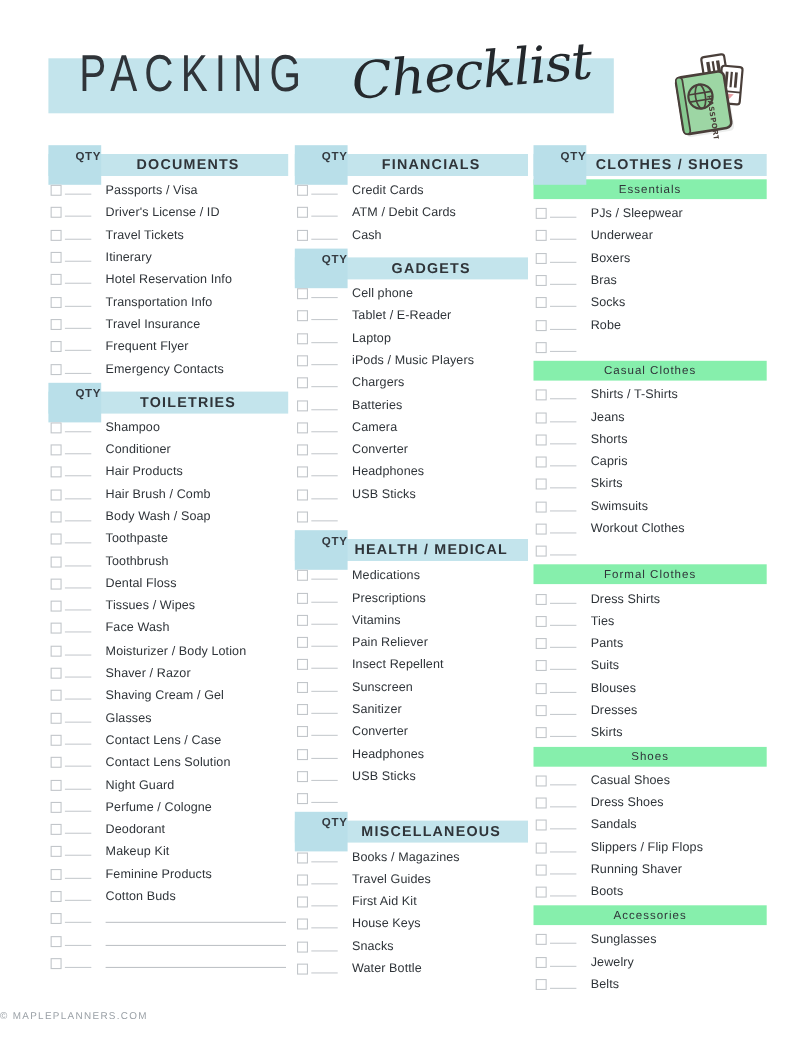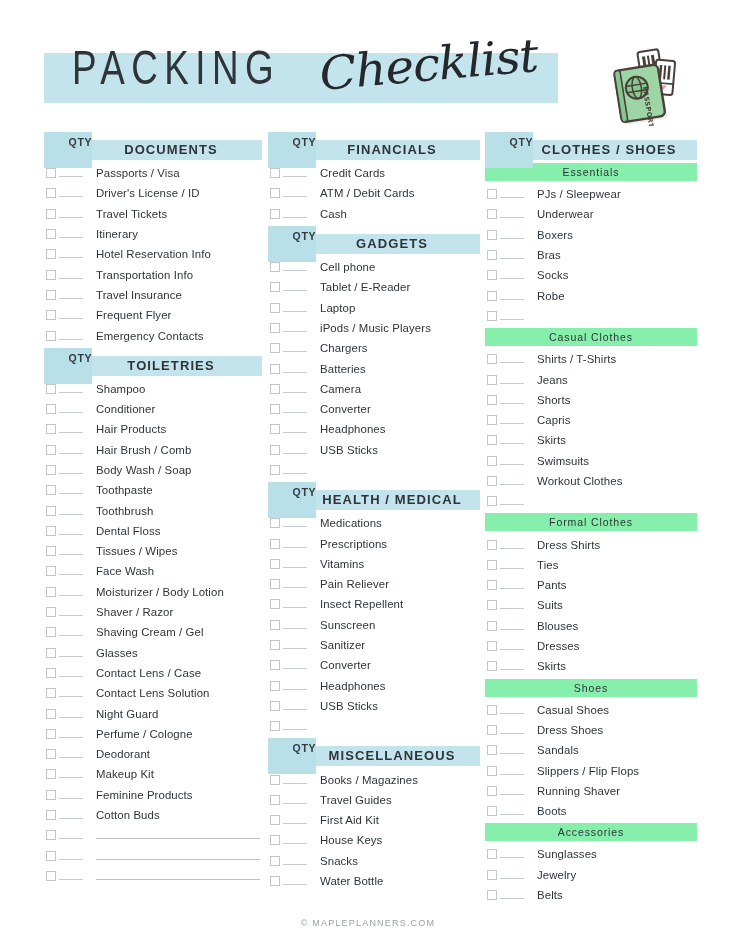--- a/index.html
+++ b/index.html
@@ -134,21 +134,20 @@
     height:1px;
     background:#bfc3c7;
     margin-left:13px;
     margin-top:7px;
     margin-right:2px;
   }
 
   
   .footer{
     position:absolute;left:0;top:918px;width:736px;
-    text-align:center;
     font-size:9px;
     letter-spacing:1.2px;
     color:#9aa0a6;
   }
 </style>
 </head>
 <body>
 
 <div class="page">
 

